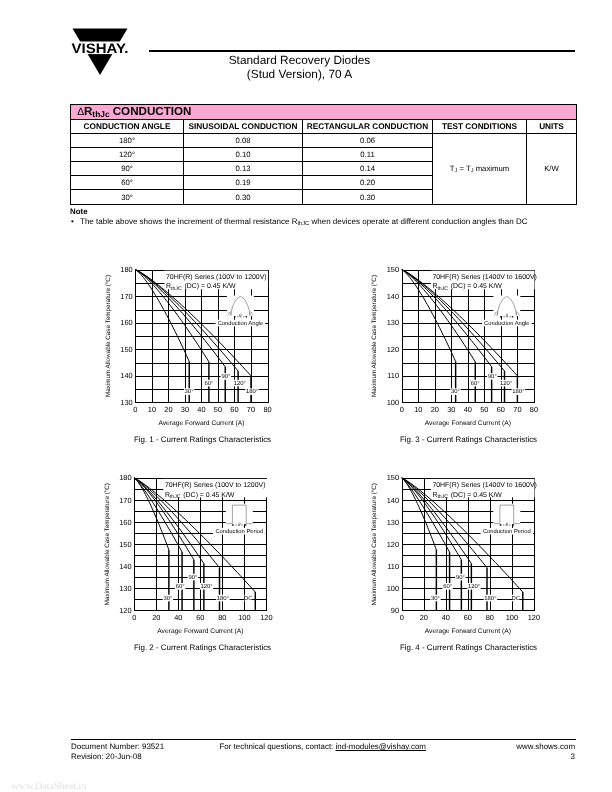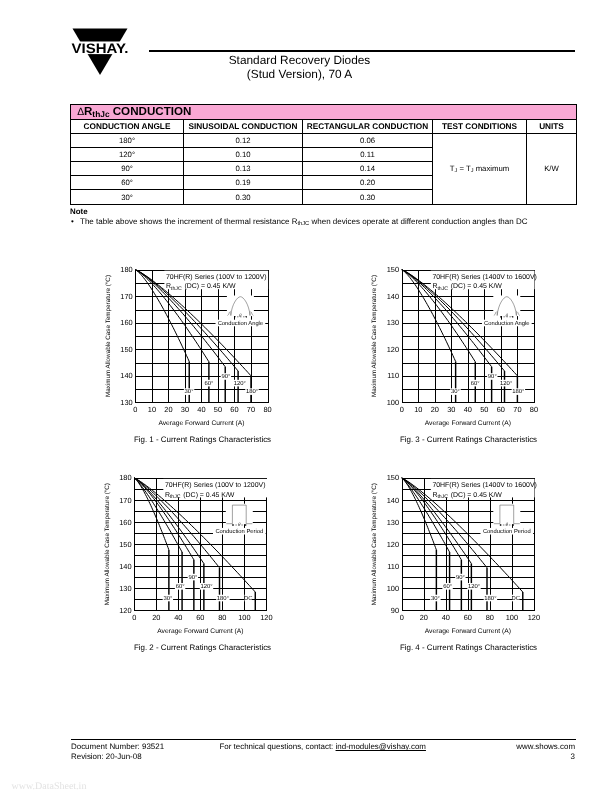--- a/index.html
+++ b/index.html
@@ -84,21 +84,21 @@
     </tr>
     <tr>
       <td class="chdr">CONDUCTION ANGLE</td>
       <td class="chdr">SINUSOIDAL CONDUCTION</td>
       <td class="chdr">RECTANGULAR CONDUCTION</td>
       <td class="chdr">TEST CONDITIONS</td>
       <td class="chdr">UNITS</td>
     </tr>
     <tr>
       <td class="drow">180°</td>
-      <td class="drow">0.12</td>
+      <td class="drow">0.08</td>
       <td class="drow">0.06</td>
       <td class="drow" rowspan="5"><span>T</span><span class="sub">J</span><span> = T</span><span class="sub">J</span><span> maximum</span></td>
       <td class="drow" rowspan="5">K/W</td>
     </tr>
     <tr>
       <td class="drow">120°</td>
       <td class="drow">0.10</td>
       <td class="drow">0.11</td>
     </tr>
     <tr>

